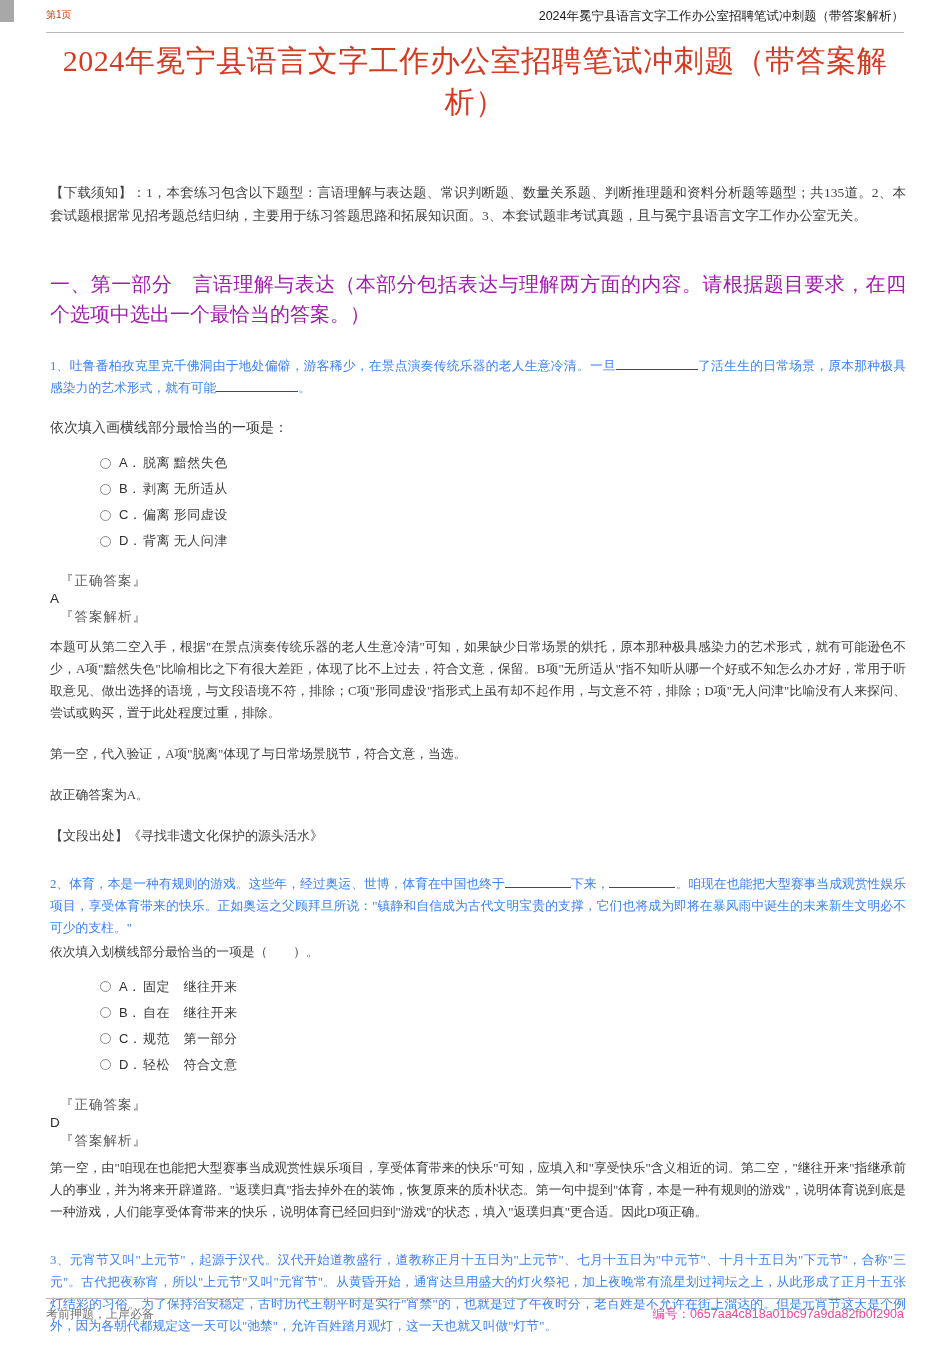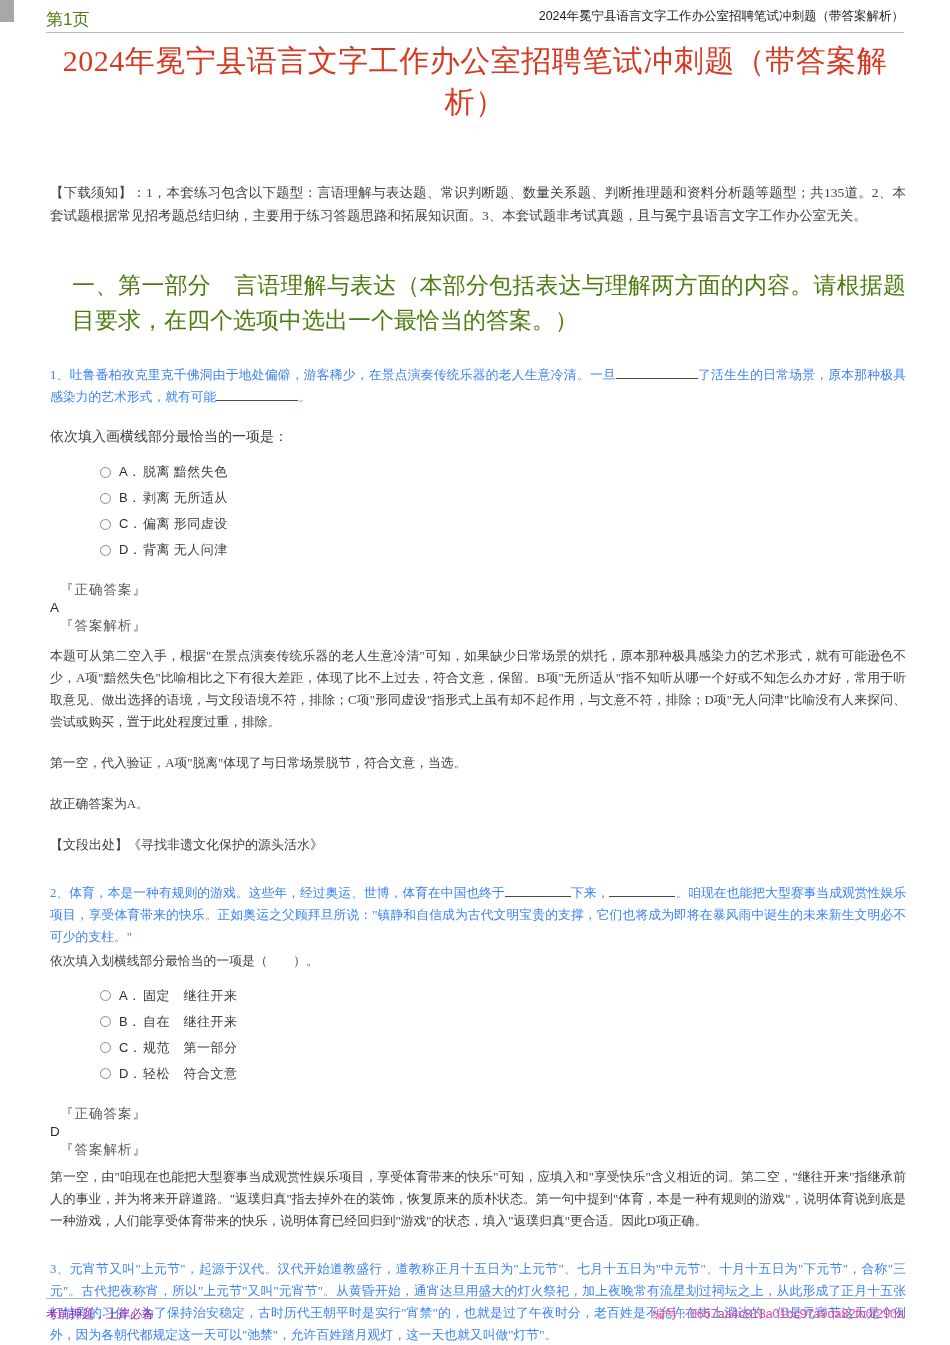--- a/index.html
+++ b/index.html
@@ -38,22 +38,22 @@
     left: 46px;
     top: 8px;
     width: 858px;
     height: 24px;
     border-bottom: 1px solid #b9b9b9;
     display: flex;
     align-items: flex-start;
     justify-content: space-between;
   }
   .header-left {
-    font-size: 17px;
-    color: #4d7c0f;
+    font-size: 10px;
+    color: #c2410c;
     letter-spacing: 0;
     font-family: "Liberation Sans", sans-serif;
   }
   .header-right {
     font-size: 12.5px;
     color: #1a1a1a;
     font-family: "Liberation Sans", sans-serif;
     white-space: nowrap;
   }
 
@@ -86,27 +86,26 @@
   .notice {
     font-size: 13.5px;
     line-height: 1.68;
     color: #3f3f3f;
     text-align: justify;
     text-justify: inter-ideograph;
   }
 
   .section-heading {
     margin-top: 42px;
-    font-size: 23px;
+    font-size: 20px;
     line-height: 1.5;
-    color: #4d7c0f;
+    color: #a21caf;
     font-family: "Liberation Serif", serif;
     text-align: justify;
     text-justify: inter-ideograph;
-    margin-left: 22px;
   }
 
   .q-stem {
     margin-top: 26px;
     font-size: 12.8px;
     line-height: 1.72;
     color: #3b82f6;
     text-align: justify;
     text-justify: inter-ideograph;
   }
@@ -216,21 +215,21 @@
     bottom: 22px;
     width: 858px;
     border-top: 1px solid #b9b9b9;
     padding-top: 7px;
     display: flex;
     align-items: center;
     justify-content: space-between;
   }
   .footer-left {
     font-size: 12px;
-    color: #a21caf;
+    color: #737373;
     font-family: "Liberation Sans", sans-serif;
   }
   .footer-right {
     font-size: 12.5px;
     color: #ec4899;
     font-family: "Liberation Sans", sans-serif;
     white-space: nowrap;
     margin-left: 20px;
   }
 </style>

